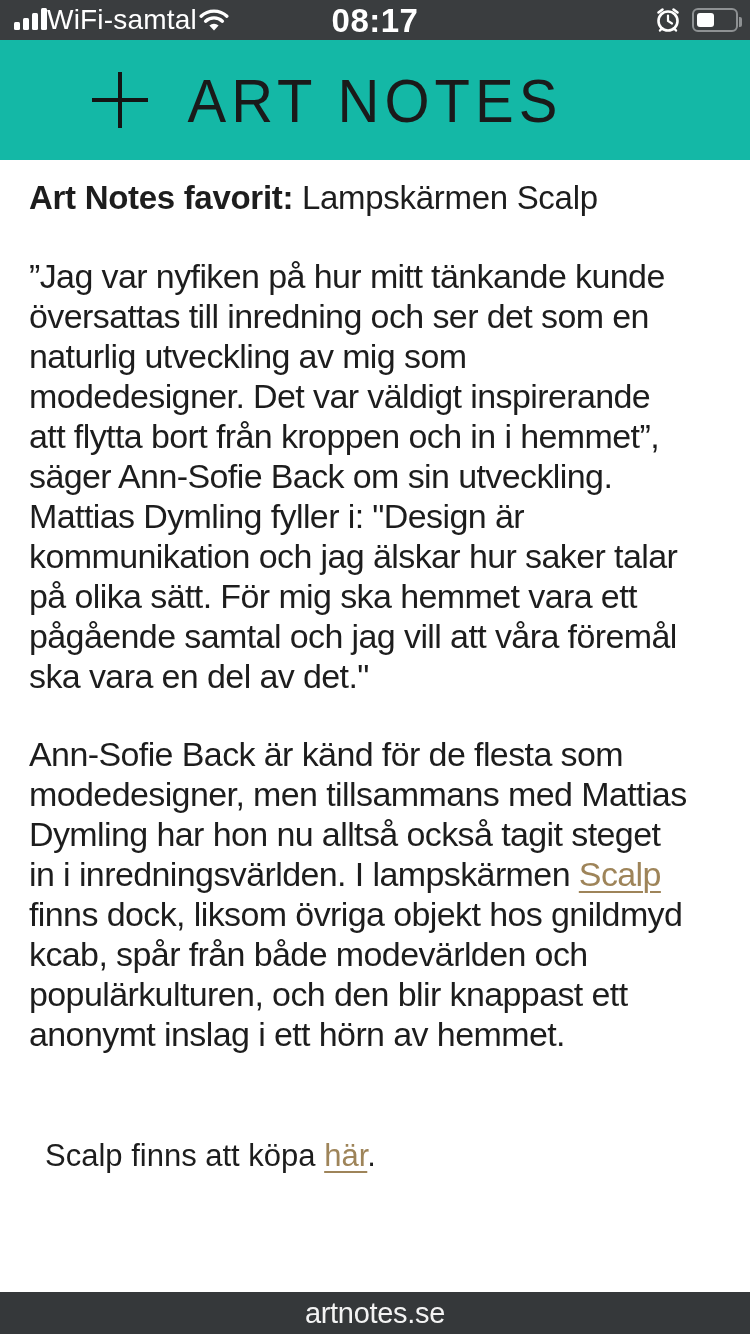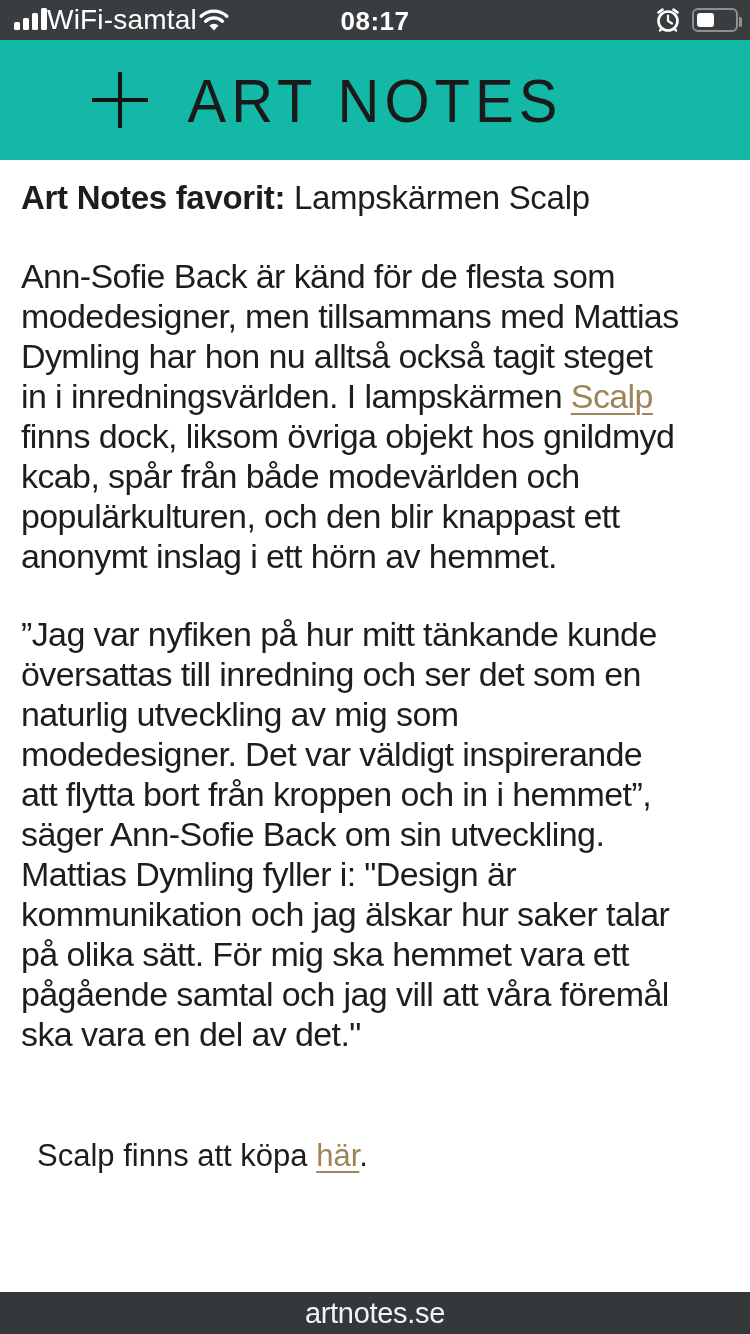--- a/index.html
+++ b/index.html
@@ -22,21 +22,21 @@
     color: #ffffff;
   }
   .sb-left { display: flex; align-items: center; }
   .signal-bars { display: flex; align-items: flex-end; gap: 3px; height: 22px; padding-bottom: 1px; }
   .signal-bars .bar { width: 6px; background: #ffffff; border-radius: 1.5px; }
   .bar.b1 { height: 8px; } .bar.b2 { height: 12px; } .bar.b3 { height: 17px; } .bar.b4 { height: 22px; }
   .carrier { font-size: 28px; font-weight: 400; letter-spacing: 0.2px; }
   .sb-time {
     position: absolute; left: 50%; top: 0; transform: translateX(-50%);
     height: 28px; line-height: 42px;
-    font-size: 26px; font-weight: 600; letter-spacing: 0.5px;
+    font-size: 33px; font-weight: 600; letter-spacing: 0.5px;
   }
   .sb-right { position: absolute; right: 12px; top: 0; height: 40px; display: flex; align-items: center; gap: 10px; }
   .battery { position: relative; width: 46px; height: 24px; border: 2px solid #909round; border: 2px solid #8e9193; border-radius: 6px; }
   .battery .fill { position: absolute; left: 3px; top: 3px; bottom: 3px; width: 40%; background: #ffffff; border-radius: 3px; }
   .battery .nub { position: absolute; right: -6px; top: 7px; width: 3px; height: 10px; background: #8e9193; border-radius: 0 2px 2px 0; }
 
   
   .app-header {
     position: absolute; top: 40px; left: 0; right: 0;
     height: 120px;
@@ -54,21 +54,21 @@
     font-weight: 300;
     color: #1a1a1a;
     letter-spacing: 5px;
     transform: scaleY(1.04);
     white-space: nowrap;
   }
 
   
   .content {
     position: absolute; top: 160px; left: 0; right: 0;
-    padding: 18px 45px 0 21px;
+    padding: 18px 45px 0 29px;
     color: #1d1d1d;
   }
   .lead-line { font-size: 33px; line-height: 40px; letter-spacing: -0.3px; }
   .lead-line .lead-bold { font-weight: 700; }
   .body-paragraph {
     white-space: pre-line;
     font-size: 34px;
     line-height: 40px;
     letter-spacing: -0.6px;
     margin-top: 38px;
@@ -147,39 +147,39 @@
     </span>
   </button>
   <div class="site-title">ART NOTES</div>
 </div>
 
 <div class="content">
   <div class="lead-line">
     <span class="lead-bold">Art Notes favorit:</span><span> Lampskärmen Scalp</span>
   </div>
 
-  <p class="body-paragraph"><span>Ann-Sofie Back är känd för de flesta som
-modedesigner, men tillsammans med Mattias
-Dymling har hon nu alltså också tagit steget
-in i inredningsvärlden. I lampskärmen </span><span class="text-link">Scalp</span><span>
-finns dock, liksom övriga objekt hos gnildmyd
-kcab, spår från både modevärlden och
-populärkulturen, och den blir knappast ett
-anonymt inslag i ett hörn av hemmet.</span></p>
-
   <p class="body-paragraph"><span>”Jag var nyfiken på hur mitt tänkande kunde
 översattas till inredning och ser det som en
 naturlig utveckling av mig som
 modedesigner. Det var väldigt inspirerande
 att flytta bort från kroppen och in i hemmet”,
 säger Ann-Sofie Back om sin utveckling.
 Mattias Dymling fyller i: "Design är
 kommunikation och jag älskar hur saker talar
 på olika sätt. För mig ska hemmet vara ett
 pågående samtal och jag vill att våra föremål
 ska vara en del av det."</span></p>
 
+  <p class="body-paragraph"><span>Ann-Sofie Back är känd för de flesta som
+modedesigner, men tillsammans med Mattias
+Dymling har hon nu alltså också tagit steget
+in i inredningsvärlden. I lampskärmen </span><span class="text-link">Scalp</span><span>
+finns dock, liksom övriga objekt hos gnildmyd
+kcab, spår från både modevärlden och
+populärkulturen, och den blir knappast ett
+anonymt inslag i ett hörn av hemmet.</span></p>
+
   <p class="purchase-line"><span>Scalp finns att köpa </span><span class="text-link">här</span><span>.</span></p>
 </div>
 
 <div class="footer-bar">
   <span class="footer-url">artnotes.se</span>
 </div>
 
 </body></html>

